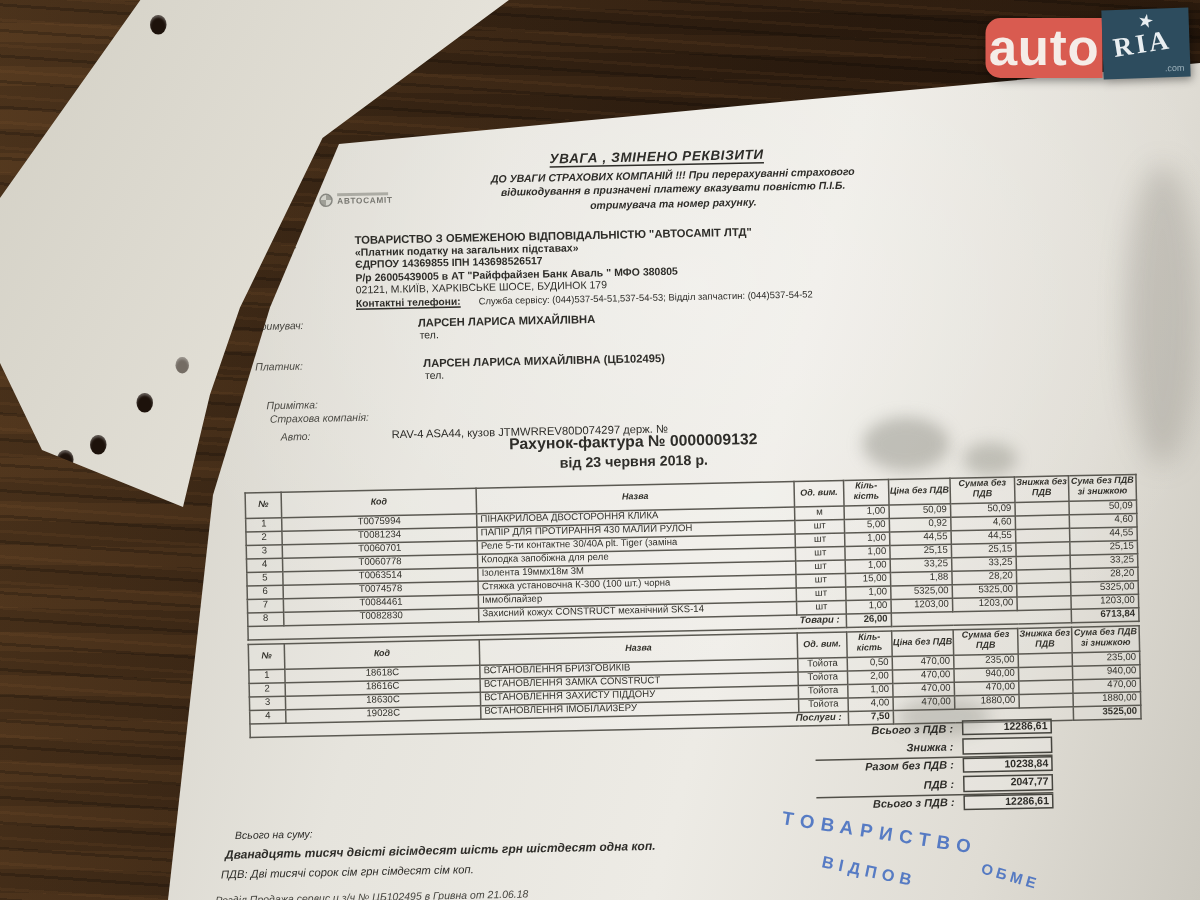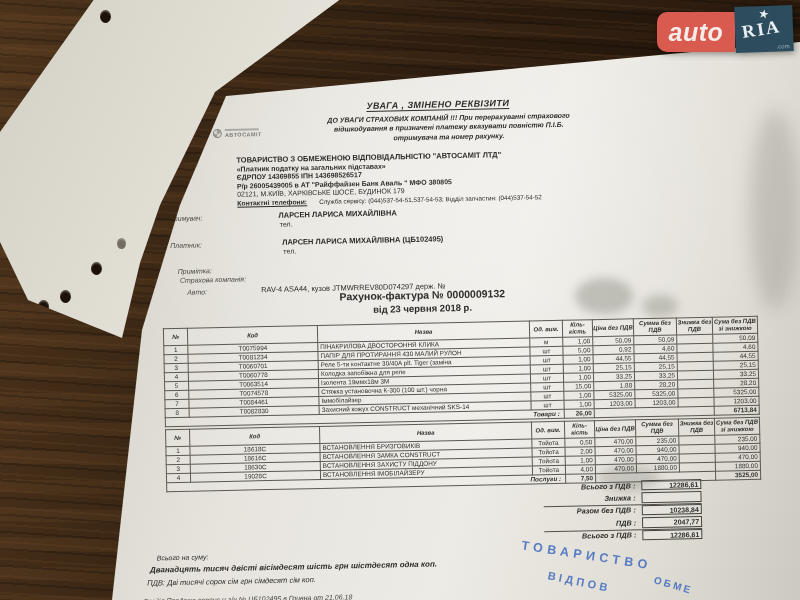--- a/index.html
+++ b/index.html
@@ -66,21 +66,21 @@
   
   .sheet2{position:absolute;inset:0;
     clip-path:polygon(95px -2px,342px -2px,215px 92px,160px 205px,140px 263px,122px 338px,28px 300px,0px 242px,0px 132px);
     background:linear-gradient(115deg,#d3d0c5 0%,#e3e0d7 28%,#eeece5 46%,#e0ddd3 64%,#ccc9be 100%);
     filter:drop-shadow(5px 7px 8px rgba(0,0,0,.45));
   }
   .hole{position:absolute;width:11px;height:13px;border-radius:50%;background:#1d120b;box-shadow:inset 0 1.5px 1.5px rgba(255,255,255,.3);}
   
   .brand{position:absolute;top:6px;left:657px;display:flex;align-items:flex-start;filter:drop-shadow(1px 2px 3px rgba(0,0,0,.4));}
   .brand-auto{width:78px;height:40px;margin-top:6px;background:#d95b50;border-radius:10px 0 0 10px;display:flex;align-items:center;justify-content:center;}
-  .brand-auto span{color:#f5ece7;font-size:25px;font-weight:bold;letter-spacing:.5px;font-style:italic;}
+  .brand-auto span{color:#f5ece7;font-size:34px;font-weight:bold;letter-spacing:.5px;}
   .brand-ria{position:relative;width:58px;height:46px;background:#2d4c5e;transform:rotate(-2deg);}
   .brand-ria .star{position:absolute;top:1px;left:24px;color:#e9eef1;font-size:12px;transform:rotate(12deg);}
   .brand-ria .ria{position:absolute;top:13px;left:7px;color:#e9eef1;font-family:"Liberation Serif",serif;font-weight:bold;font-size:18px;letter-spacing:2px;transform:rotate(-7deg);}
   .brand-ria .com{position:absolute;bottom:2px;right:4px;color:#9fb3bd;font-size:6px;}
 </style>
 </head>
 <body>
 
 <div class="scene">
 

